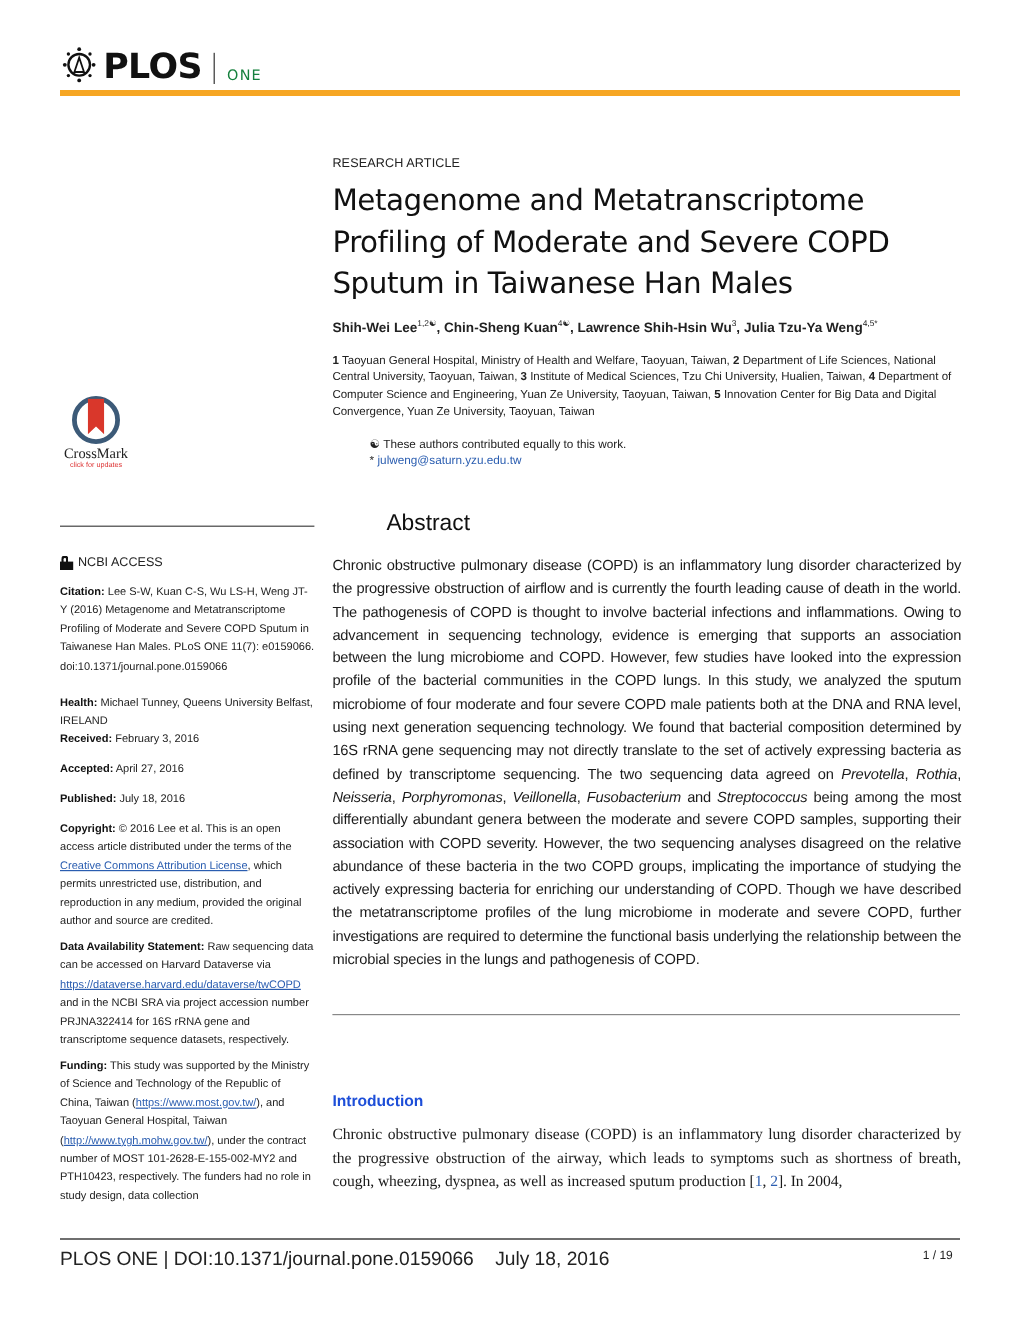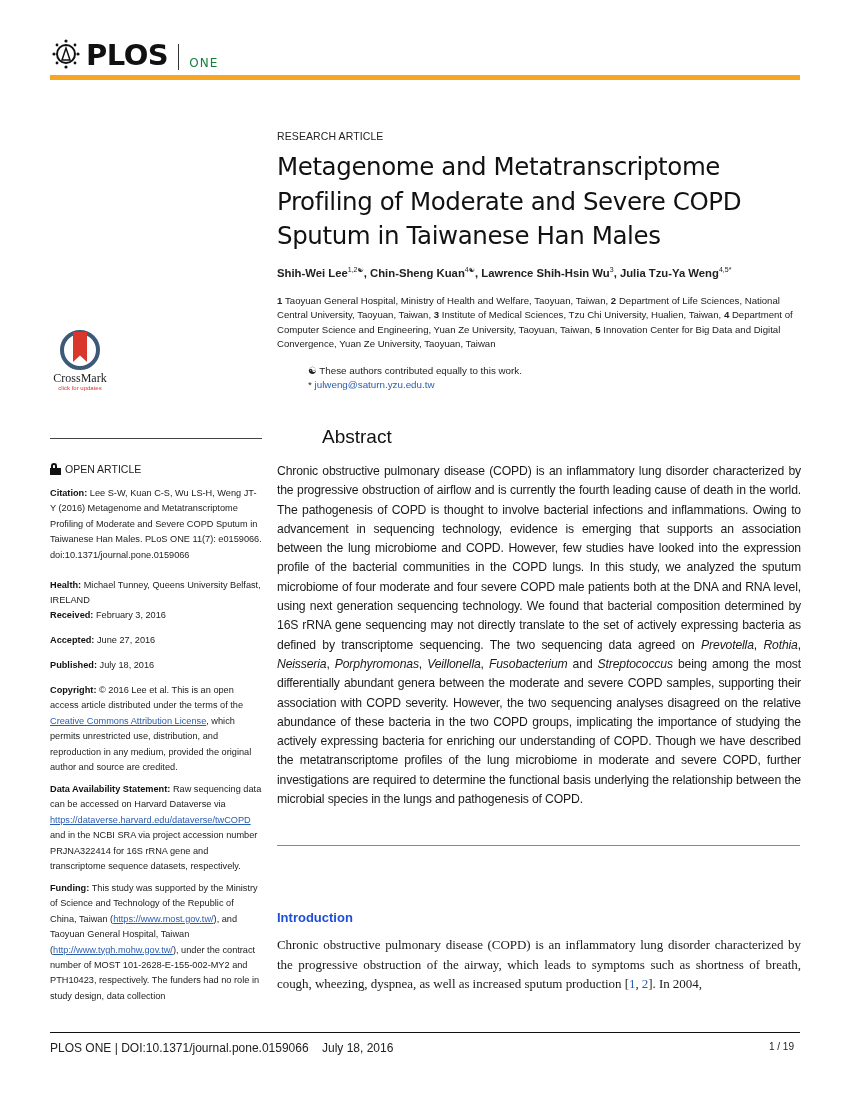--- a/index.html
+++ b/index.html
@@ -35,21 +35,21 @@
     .affil { position: absolute; left: 277px; top: 294px; width: 530px; font-size: 9.6px; line-height: 14.3px; color: #222; }
     .affil b { font-weight: bold; }
     .equal { position: absolute; left: 277px; top: 364px; font-size: 9.8px; line-height: 14px; color: #222; margin-left: 31px; }
     .abstract-h { position: absolute; left: 277px; top: 426px; font-family: Liberation Sans, sans-serif; font-size: 19px; color: #111; margin-left: 45px; }
     .abstract-body { position: absolute; left: 277px; top: 462px; width: 524px; font-size: 12.2px; line-height: 19.3px; color: #1a1a1a; text-align: justify; letter-spacing: -0.15px; }
     .abstract-rule { position: absolute; left: 277px; top: 845px; width: 523px; height: 1px; background: #888; }
     .intro-h { position: absolute; left: 277px; top: 910px; font-size: 13px; font-weight: bold; color: #1d4ed8; }
     .intro-body { position: absolute; left: 277px; top: 935px; width: 524px; font-family: "Liberation Serif", serif; font-size: 13px; line-height: 19.5px; color: #1a1a1a; text-align: justify; letter-spacing: -0.05px; }
     .cite { color: #2a5db0; }
     .footer-rule { position: absolute; left: 50px; top: 1032px; width: 750px; height: 1px; background: #111; }
-    .footer-left { position: absolute; left: 50px; top: 1041px; font-size: 12px; color: #222; }
+    .footer-left { position: absolute; left: 50px; top: 1041px; font-size: 16px; color: #222; }
     .footer-right { position: absolute; right: 56px; top: 1041px; font-size: 10px; color: #222; }
   </style>
 </head>
 <body>
 
 <div class="header">
   <div class="logo">
     <div class="logo-mark">
       <svg width="32" height="32" viewBox="0 0 32 32">
         <circle cx="16" cy="16" r="9" fill="none" stroke="#111" stroke-width="2"></circle>
@@ -101,40 +101,40 @@
   <div><span>☯</span> <span>These authors contributed equally to this work.</span></div>
   <div><span>*</span> <span class="link" style="text-decoration:none">julweng@saturn.yzu.edu.tw</span></div>
 </div>
 
 <div class="side-rule"></div>
 <div class="oa">
   <span class="lock">
       <span class="shackle"></span>
       <span class="body"></span>
     </span>
-  <span>OPEN ARTICLE</span>
+  <span>NCBI ACCESS</span>
 </div>
 
 <div class="side-block" style="top:486px">
   <b>Citation:</b>
   <span>Lee S-W, Kuan C-S, Wu LS-H, Weng JT-Y (2016) Metagenome and Metatranscriptome Profiling of Moderate and Severe COPD Sputum in Taiwanese Han Males. PLoS ONE 11(7): e0159066. doi:10.1371/journal.pone.0159066</span>
 </div>
 
 <div class="side-block" style="top:578px">
   <b>Health:</b>
   <span>Michael Tunney, Queens University Belfast, IRELAND</span>
 </div>
 
 <div class="side-block" style="top:608px">
   <b>Received:</b>
   <span>February 3, 2016</span>
 </div>
 <div class="side-block" style="top:633px">
   <b>Accepted:</b>
-  <span>June 27, 2016</span>
+  <span>April 27, 2016</span>
 </div>
 <div class="side-block" style="top:658px">
   <b>Published:</b>
   <span>July 18, 2016</span>
 </div>
 
 <div class="side-block" style="top:683px">
   <b>Copyright:</b>
   <span>© 2016 Lee et al. This is an open access article distributed under the terms of the</span>
   <span class="link">Creative Commons Attribution License</span><span>, which permits unrestricted use, distribution, and reproduction in any medium, provided the original author and source are credited.</span>

